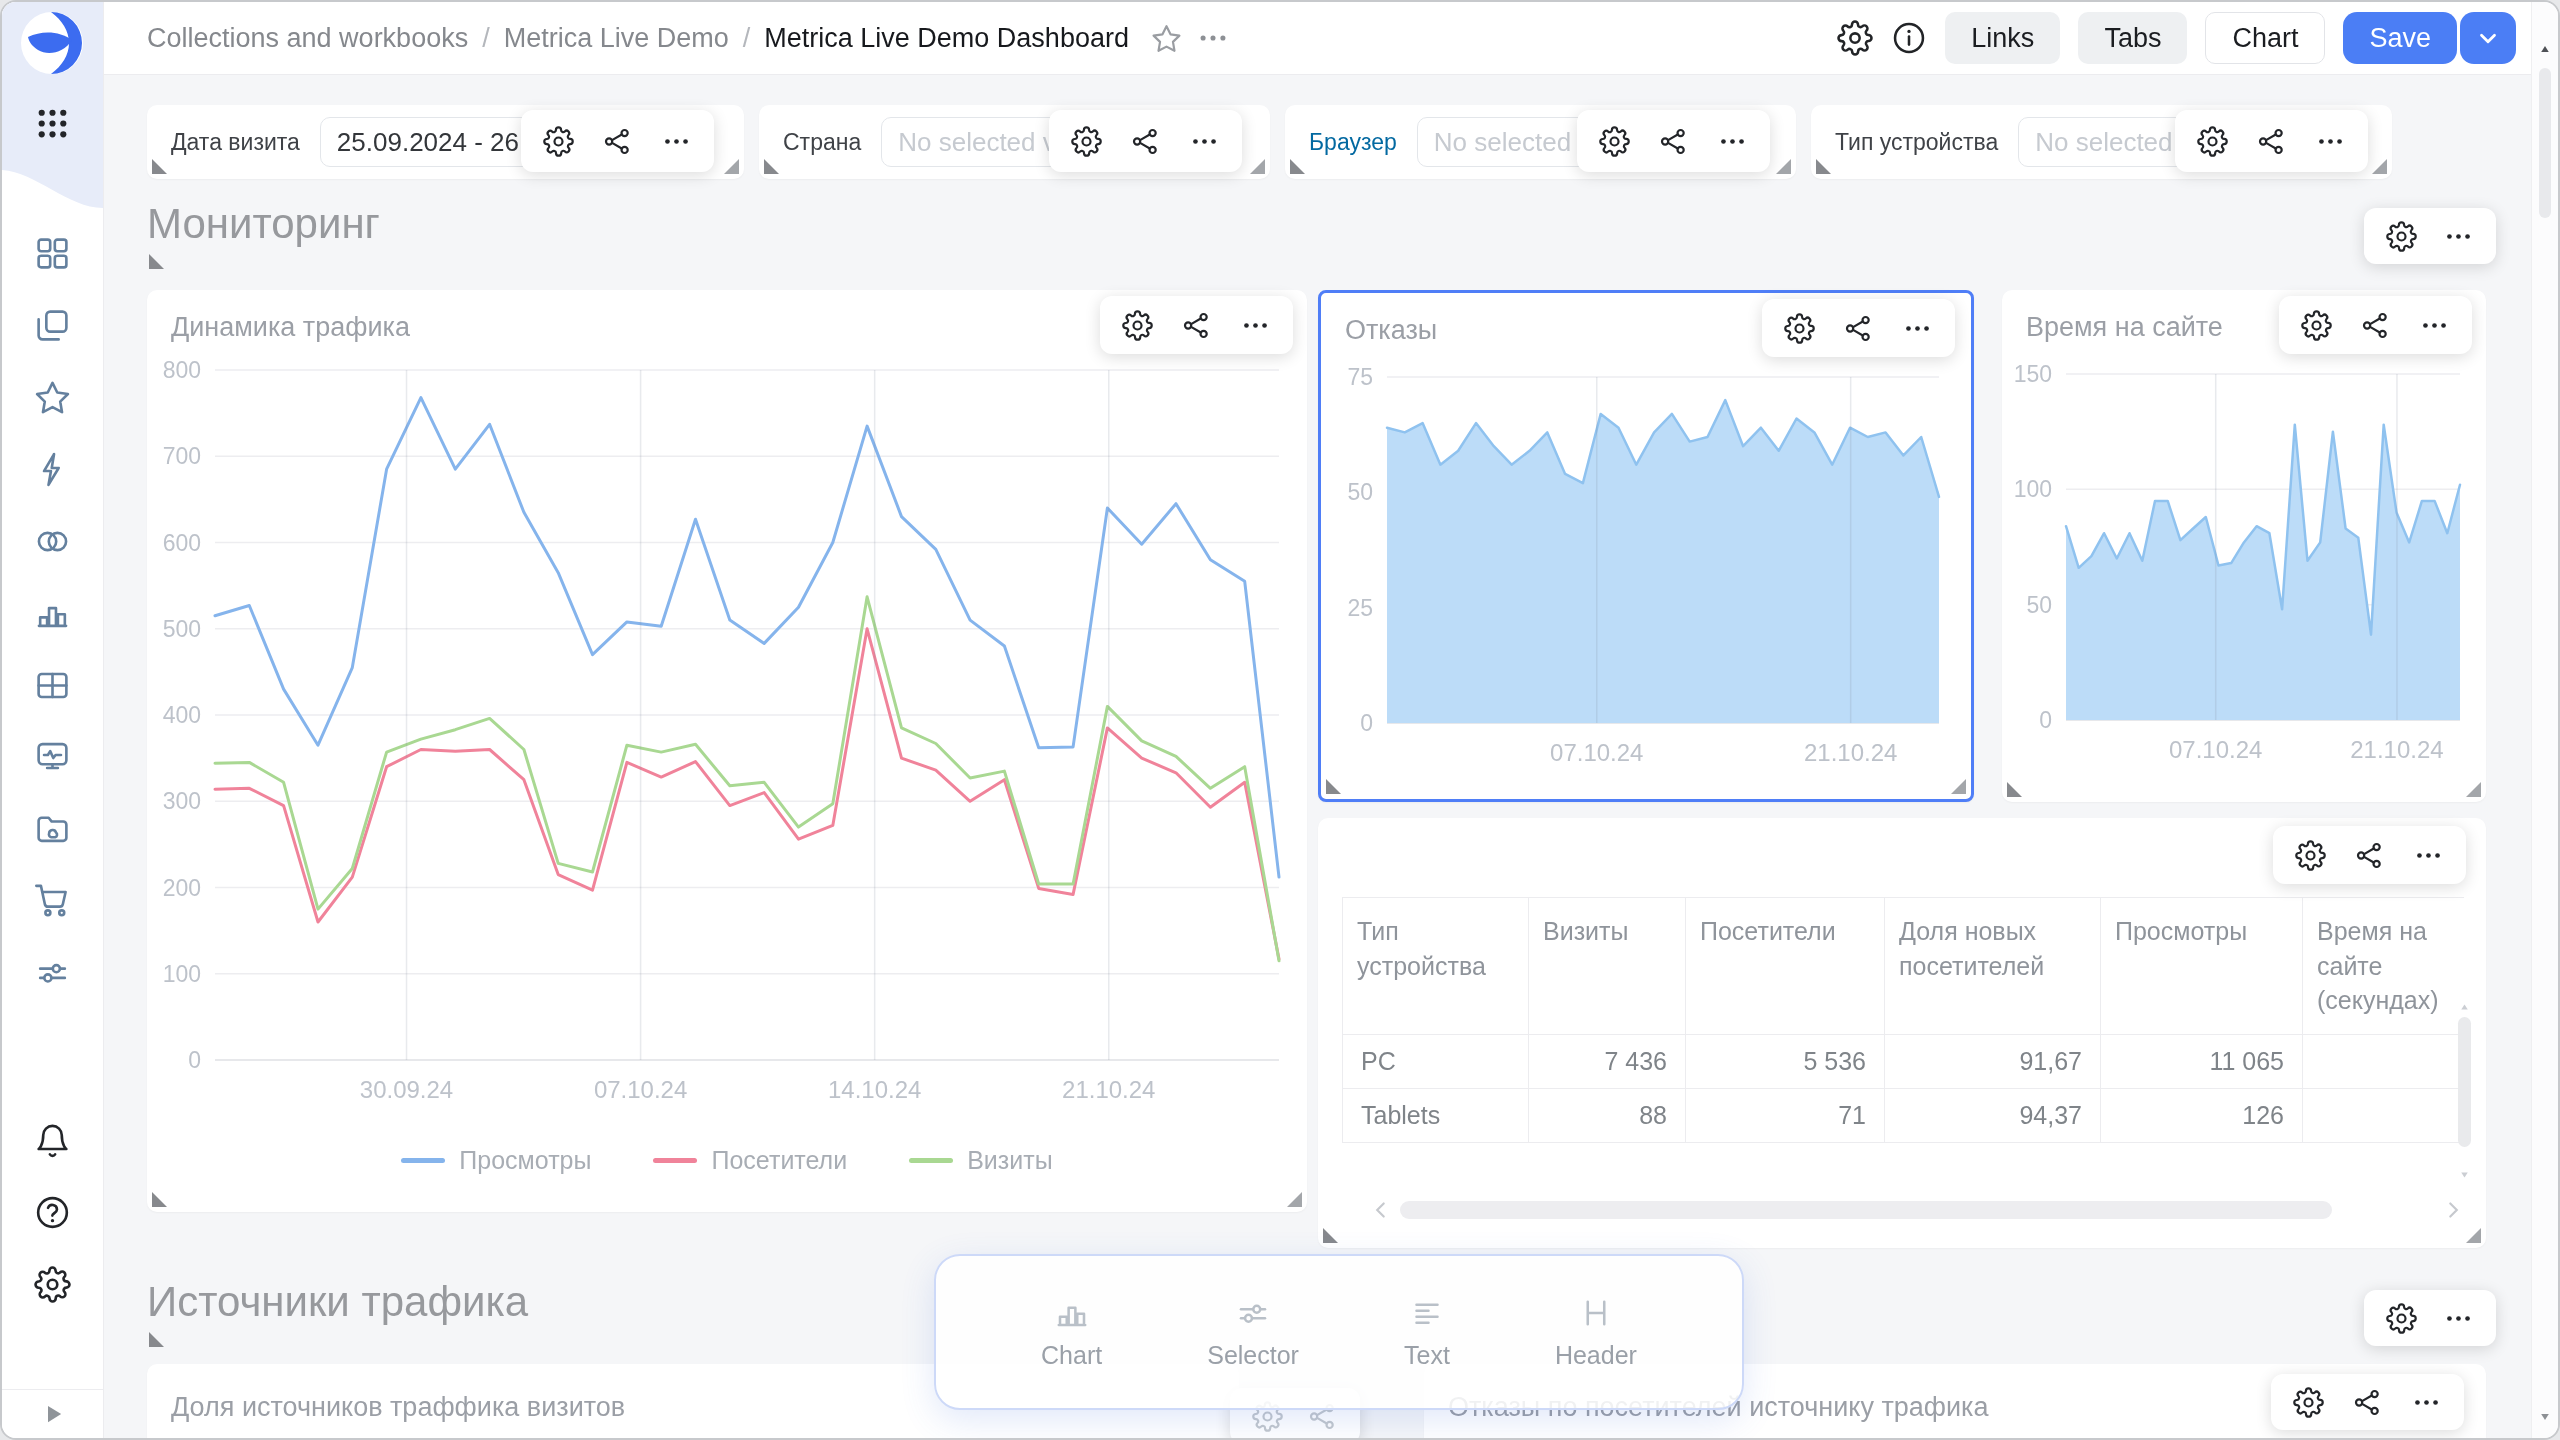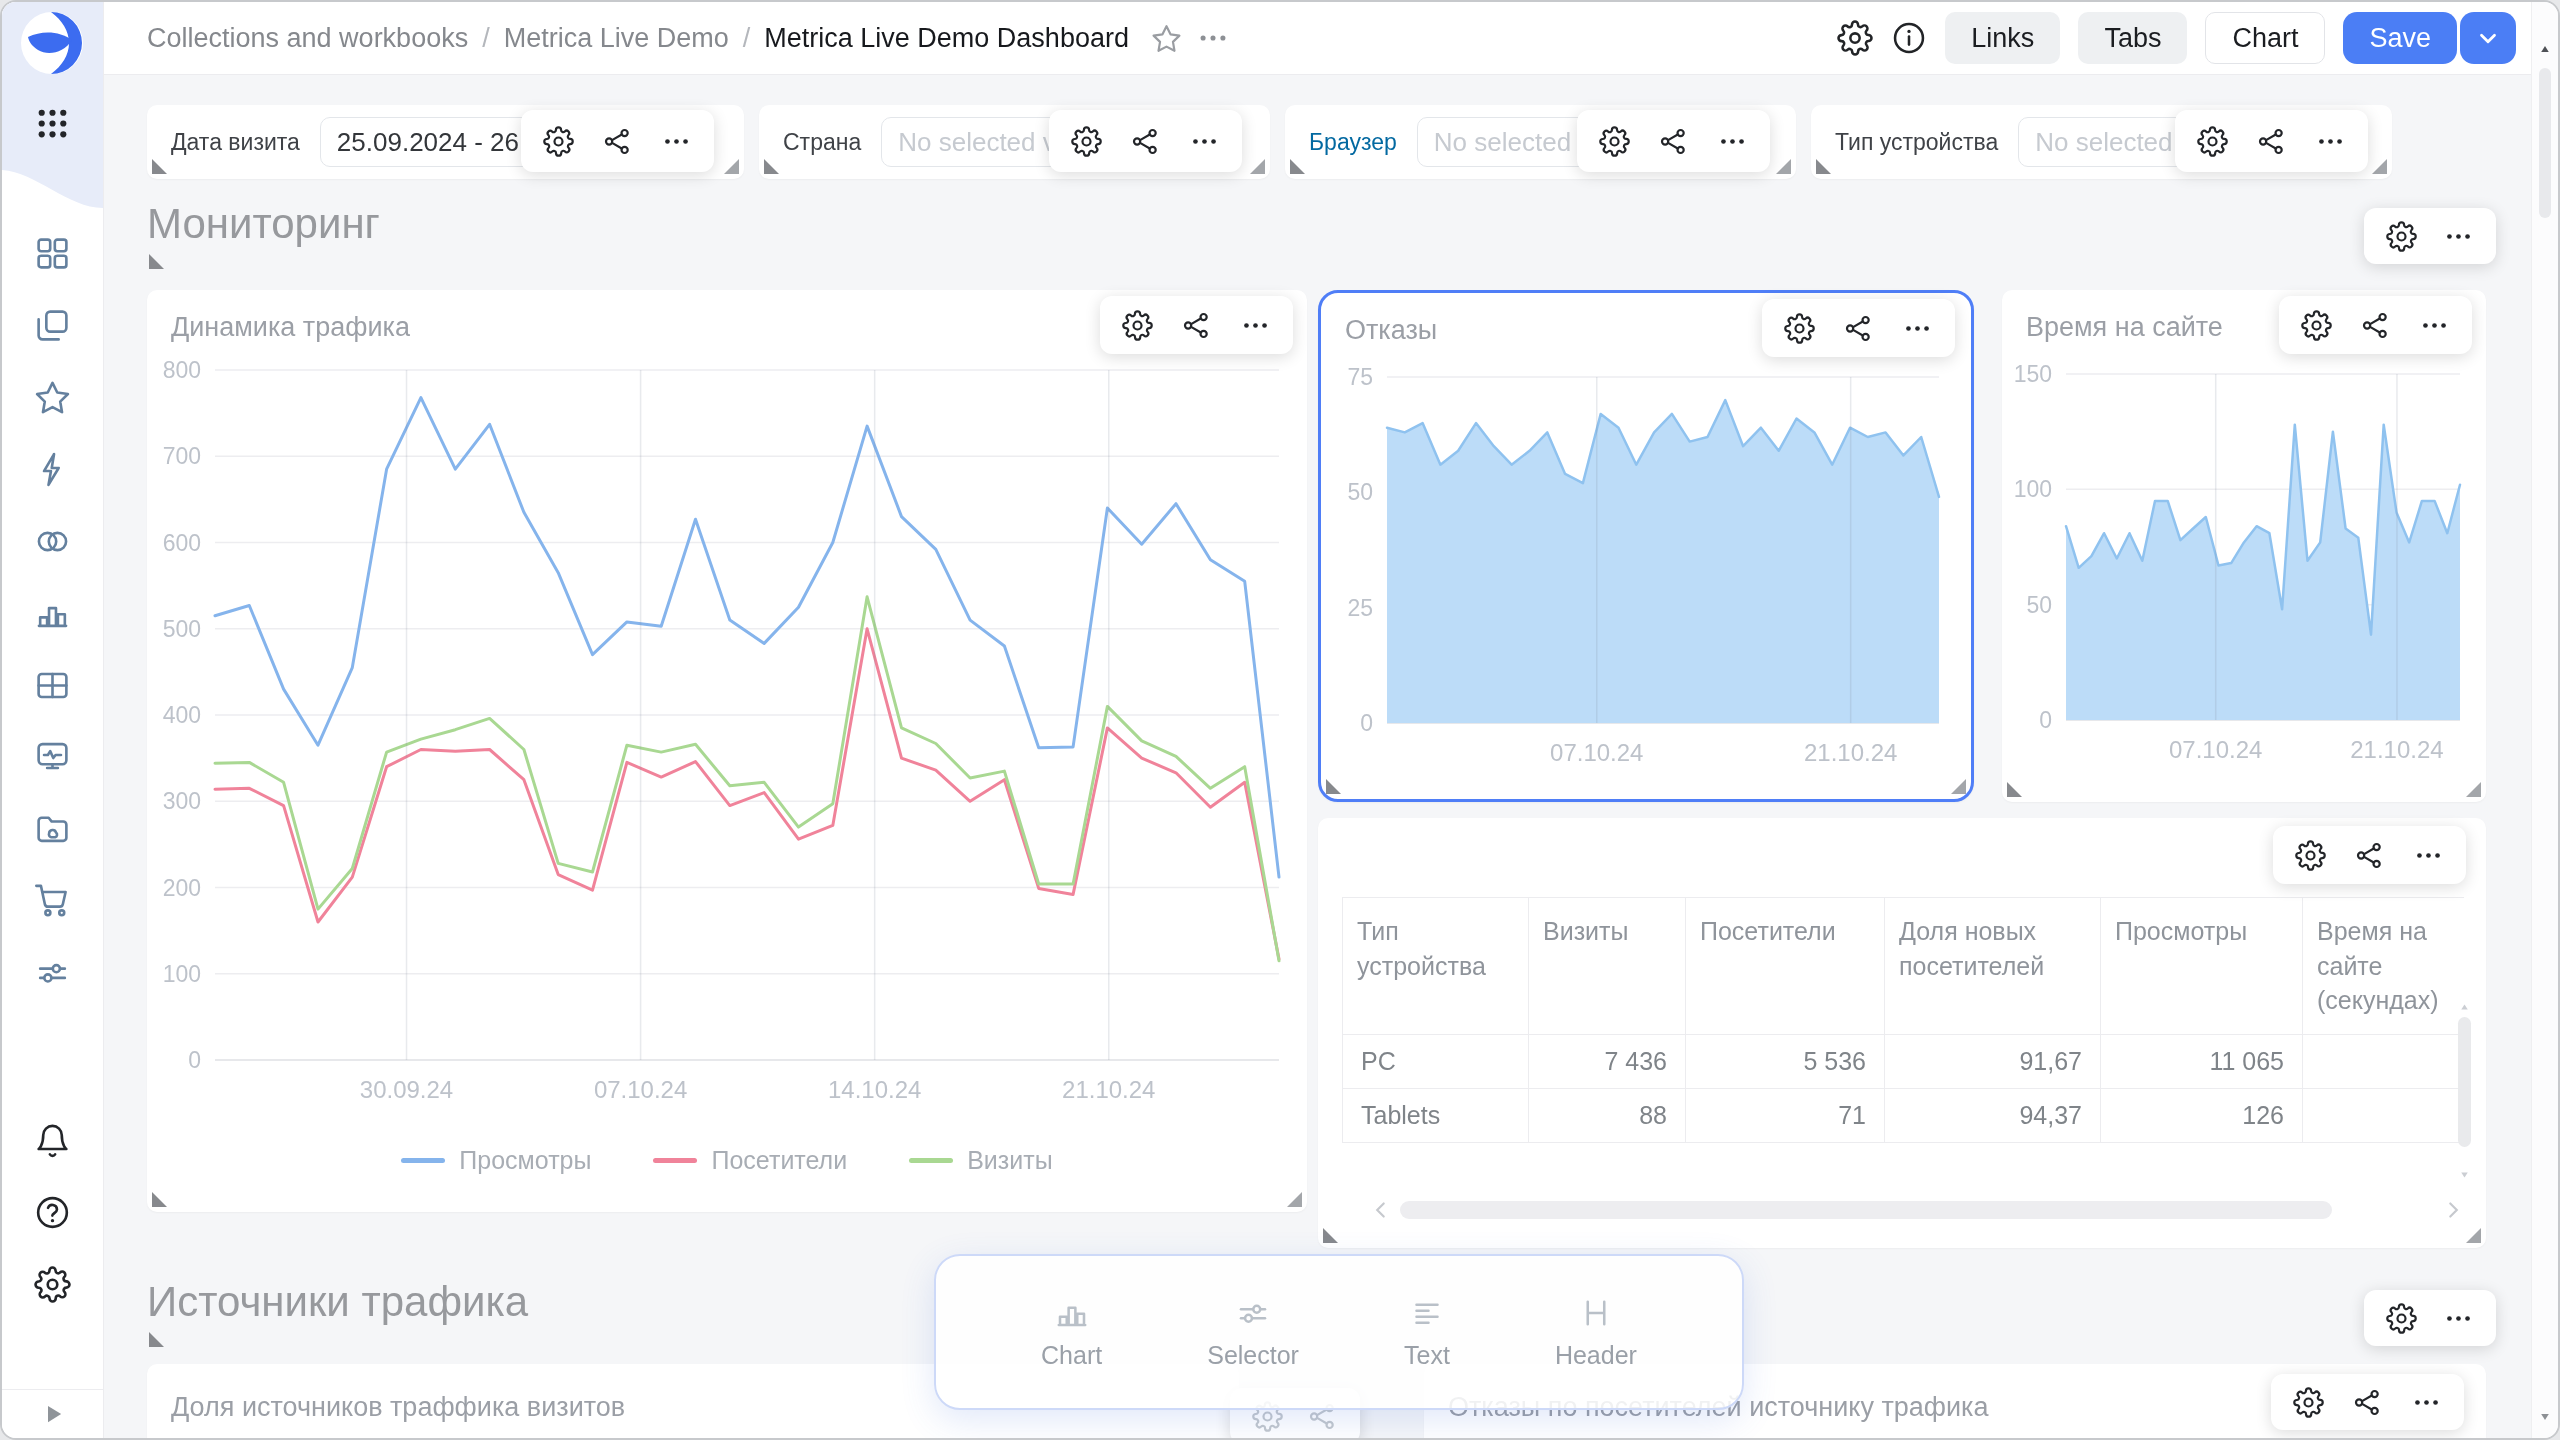--- a/index.html
+++ b/index.html
@@ -60,21 +60,21 @@
   .pill.faint .ic{color:#c3c8cd;}
   .corner-l{position:absolute;left:5px;bottom:5px;width:0;height:0;
     border-bottom:15px solid #87898d;border-right:15px solid transparent;}
   .corner-r{position:absolute;right:5px;bottom:5px;width:0;height:0;
     border-bottom:15px solid #a3a6aa;border-left:15px solid transparent;}
 
   .section-title{position:absolute;font-size:42px;color:#97999d;white-space:nowrap;}
   .head-corner{position:absolute;width:0;height:0;border-bottom:15px solid #87898d;border-right:15px solid transparent;}
 
   .card{position:absolute;background:#fff;border-radius:10px;box-shadow:0 1px 2px rgba(0,0,0,.04);}
-  .card.selected{border:3px solid #4f7ef7;border-radius:20px;box-sizing:border-box;}
+  .card.selected{border:3px solid #4f7ef7;border-radius:8px;box-sizing:border-box;}
   .card-title{position:absolute;left:24px;top:22px;font-size:27px;color:#9b9fa6;white-space:nowrap;}
   .chart{position:absolute;}
   .legend{position:absolute;left:0;right:0;display:flex;justify-content:center;gap:62px;align-items:center;}
   .lg-item{display:flex;align-items:center;gap:14px;font-size:25px;color:#a8adb4;cursor:pointer;}
   .lg-swatch{width:44px;height:5px;border-radius:3px;}
 
   
   .tbl-wrap{position:absolute;left:24px;top:79px;width:1122px;height:293px;overflow:hidden;}
   table.dt{border-collapse:collapse;table-layout:fixed;width:1122px;font-size:25px;}
   table.dt th,table.dt td{border:1px solid #ececef;}

